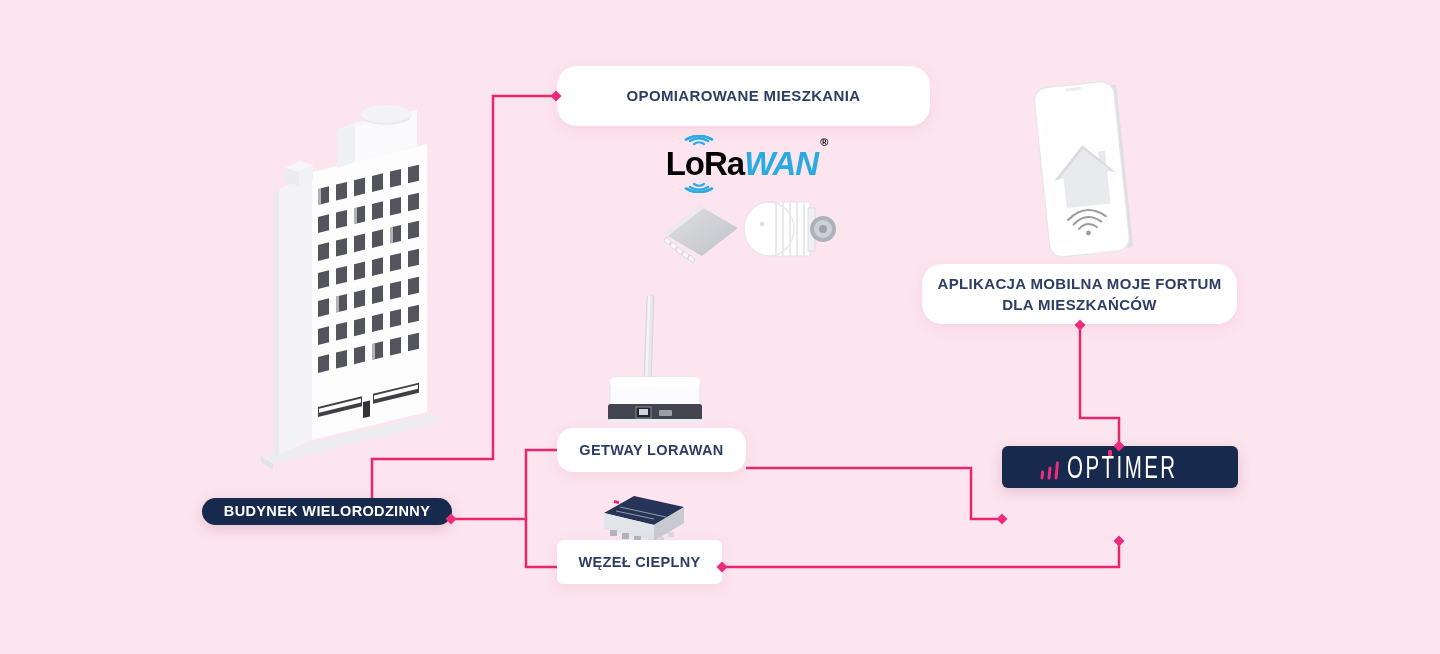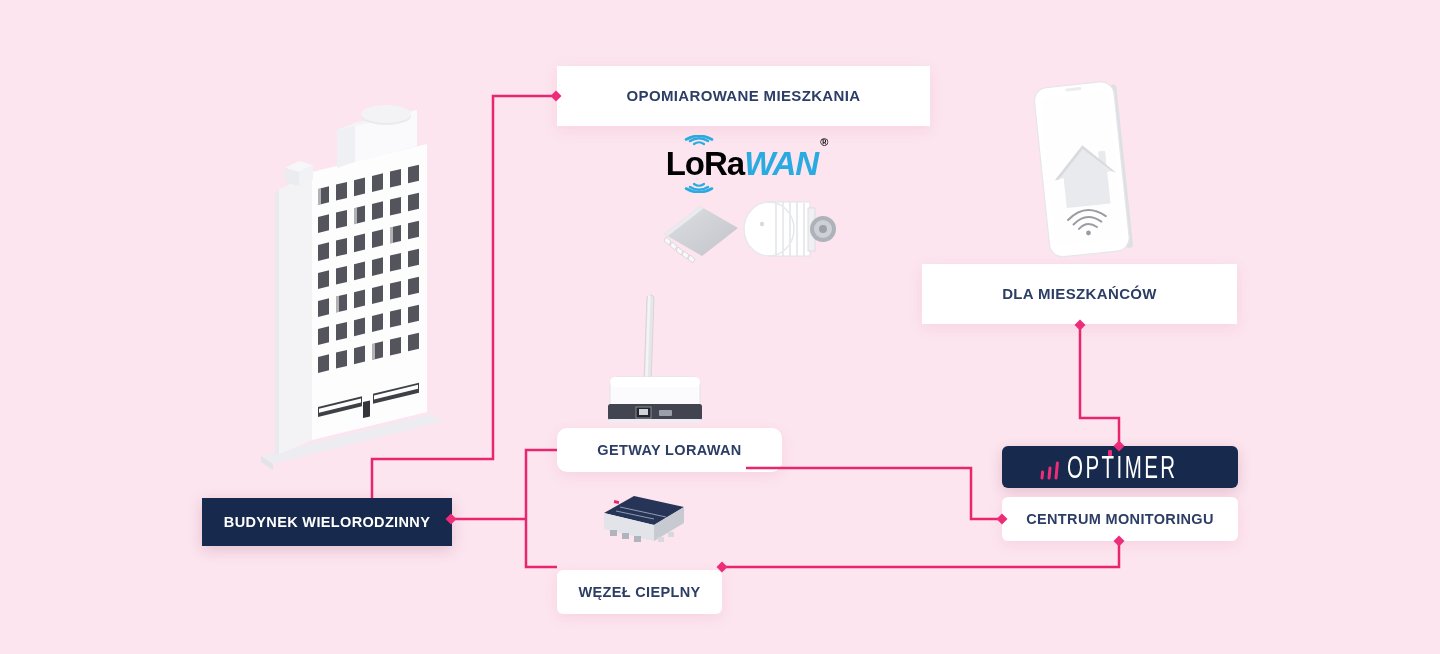--- a/index.html
+++ b/index.html
@@ -5,21 +5,21 @@
   * { margin:0; padding:0; box-sizing:border-box; }
   html,body { width:1440px; height:654px; }
   body { font-family:"Liberation Sans", sans-serif; }
   .canvas { position:relative; width:1440px; height:654px; background:#fce5ef; overflow:hidden; }
 
   .illus { position:absolute; }
 
   .connector-layer { position:absolute; left:0; top:0; z-index:30; pointer-events:none; }
 
   .box { position:absolute; z-index:20; display:flex; flex-direction:column; align-items:center; justify-content:center;
-         text-align:center; border-radius:0; letter-spacing:.35px; font-weight:600; }
+         text-align:center; border-radius:20px; letter-spacing:.35px; font-weight:600; }
   .box-white { background:#ffffff; color:#2c3e66; box-shadow:0 4px 14px rgba(210,60,120,.10); }
   .box-navy  { background:#17294d; color:#ffffff; box-shadow:0 4px 14px rgba(120,30,70,.18); }
   .box .line { font-size:15px; line-height:1.42; white-space:nowrap; }
   .box .line-sm { font-size:14.5px; line-height:1.4; white-space:nowrap; }
 
   
   .lorawan { position:absolute; left:663px; top:138px; width:165px; height:52px; z-index:20; display:flex; align-items:center; justify-content:center;text-align:center; }
   .lorawan-text { position:relative; font-weight:800; font-size:33px; letter-spacing:-1px; color:#000; white-space:nowrap; }
   .lorawan-blue { color:#29abe2; font-style:italic; }
   .lorawan-reg { font-size:11px; font-weight:700; vertical-align:top; position:relative; top:-9px; left:2px; color:#000; }
@@ -226,51 +226,49 @@
       <svg class="lora-arcs bottom" viewBox="0 0 32 13">
         <g stroke="#29abe2" fill="none" stroke-linecap="round">
           <path d="M11,9 Q16,5.5 21,9" stroke-width="2.2"></path>
           <path d="M7,6 Q16,0.5 25,6" stroke-width="2.4"></path>
           <path d="M3,3 Q16,-4.5 29,3" stroke-width="2.6" transform="translate(0,1.5)"></path>
         </g>
       </svg><span>LoRa</span><span class="lorawan-blue">WAN</span><span class="lorawan-reg">®</span>
     </div>
   </div>
 
-  <div class="box box-white" style="left:557px; top:428px; width:225px; height:44px; border-radius:10px;">
+  <div class="box box-white" style="left:557px; top:428px; width:189px; height:44px; border-radius:16px;">
     <div class="line-sm">GETWAY LORAWAN</div>
   </div>
 
-  <div class="box box-white" style="left:557px; top:570px; width:165px; height:44px; border-radius:6px;">
+  <div class="box box-white" style="left:557px; top:540px; width:165px; height:44px; border-radius:6px;">
     <div class="line-sm">WĘZEŁ CIEPLNY</div>
   </div>
 
-  <div class="box box-navy" style="left:202px; top:498px; width:250px; height:48px;">
+  <div class="box box-navy" style="left:202px; top:498px; width:250px; height:27px;">
     <div class="line-sm">BUDYNEK WIELORODZINNY</div>
   </div>
 
   <div class="box box-white" style="left:922px; top:264px; width:315px; height:60px;">
+    <div class="line">APLIKACJA MOBILNA MOJE FORTUM</div>
     <div class="line">DLA MIESZKAŃCÓW</div>
   </div>
 
   <div class="optimer-box">
     <svg class="optimer-bars" width="22" height="20" viewBox="0 0 22 20">
       <g stroke="#ee2d7a" stroke-width="3" stroke-linecap="round">
         <line x1="3" y1="18" x2="3.6" y2="12"></line>
         <line x1="10" y1="18" x2="11" y2="8"></line>
         <line x1="17" y1="18" x2="18.4" y2="3"></line>
       </g>
     </svg>
     <div class="optimer-text">OPTIMER</div>
     <div class="optimer-tick"></div>
   </div>
 
-  <div class="box box-white" style="left:1002px; top:497px; width:236px; height:44px; border-radius:6px;">
-    <div class="line-sm">CENTRUM MONITORINGU</div>
-  </div>
 
   <svg class="connector-layer" width="1440" height="654" viewBox="0 0 1440 654">
     <g fill="none" stroke="#e8256d" stroke-width="2.5">
       <path d="M556,96 H493 V459 H372 V498"></path>
       <path d="M451,519 H526 M557,450 H526 V567 H557"></path>
       <path d="M746,468 H971 V519 H1001"></path>
       <path d="M722,567 H1119 V542"></path>
       <path d="M1080,325 V418 H1119 V446"></path>
     </g>
     <g fill="#ee2d7a">

